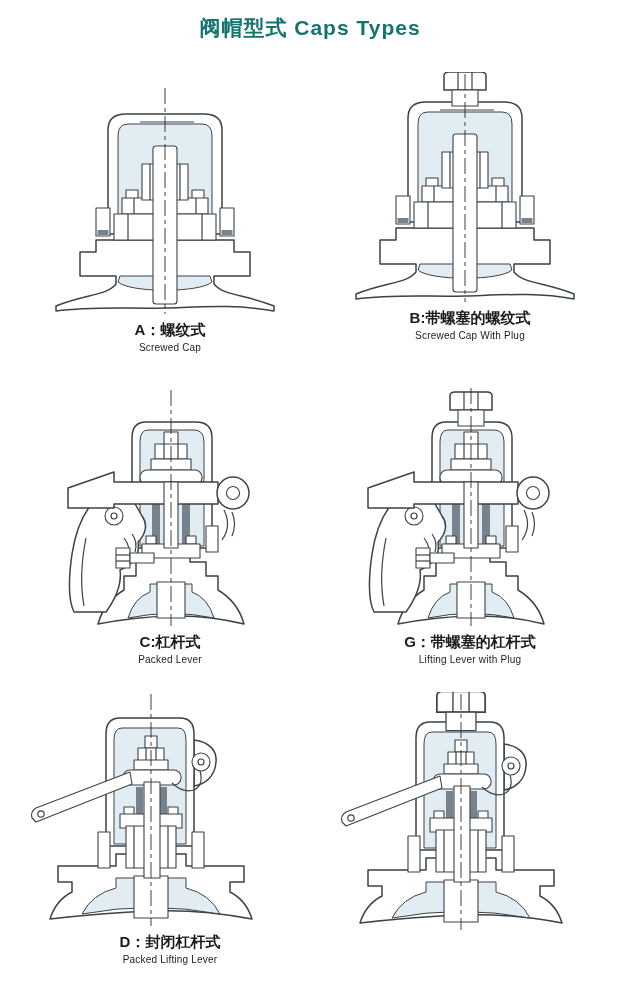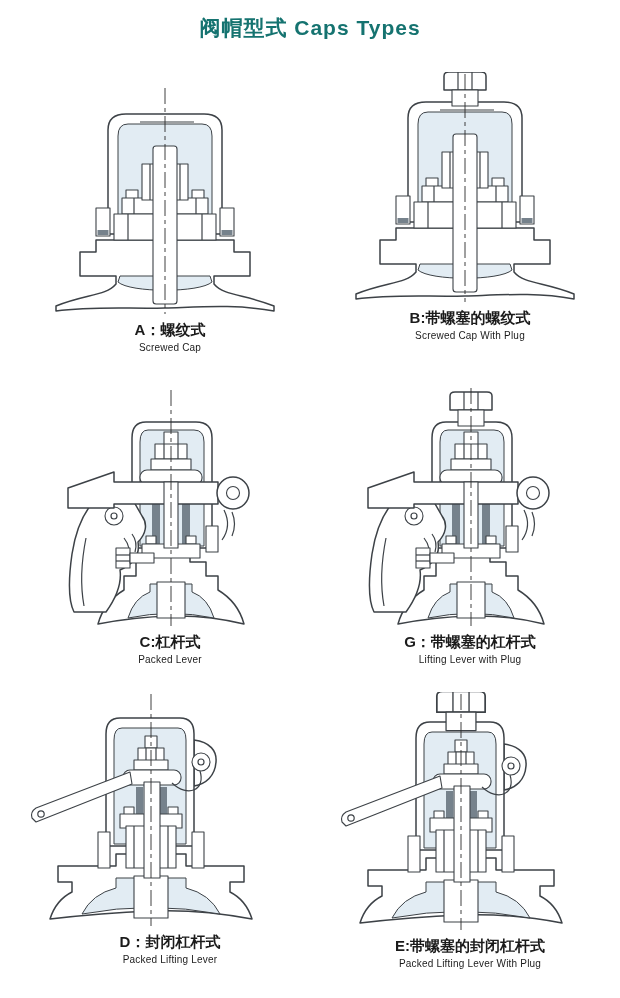--- a/index.html
+++ b/index.html
@@ -195,17 +195,13 @@
     <div class="cap-en">Packed Lifting Lever</div>
   </div>
 </div>
 
 <div class="cell" style="left:320px; top:692px;">
   <svg class="drawing" width="280" height="242" viewBox="0 0 280 242" style="margin-left:10px">
     <use href="#sym-packed"></use>
     <use href="#sym-hexplug" transform="translate(131,34) scale(1.15)"></use>
     <line class="cl" x1="131" y1="2" x2="131" y2="238"></line>
   </svg>
-  <div class="caption">
-    <div class="cap-cn">E:带螺塞的封闭杠杆式</div>
-    <div class="cap-en">Packed Lifting Lever With Plug</div>
-  </div>
 </div>
 
 </body></html>

